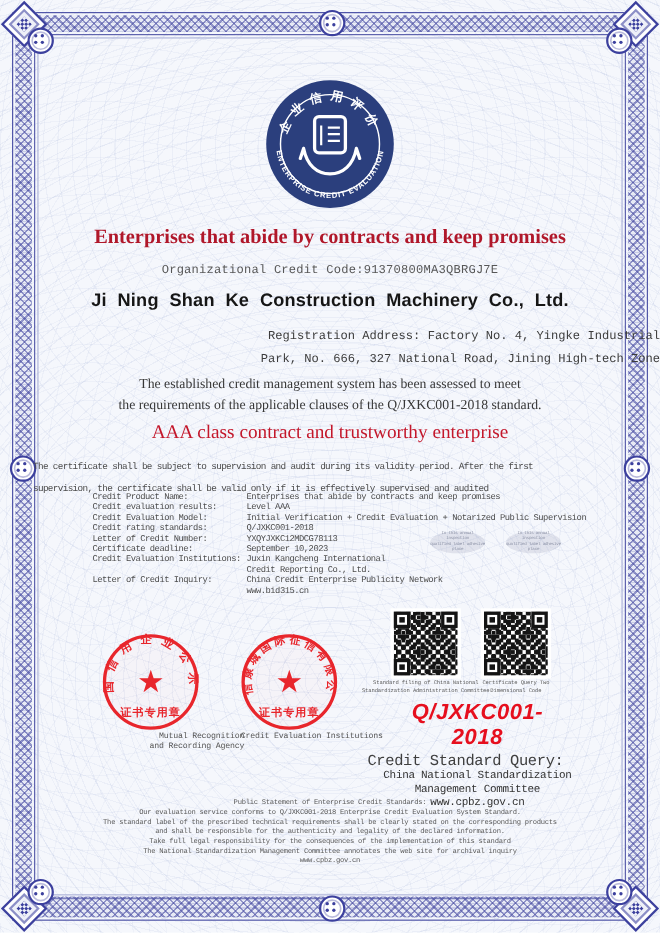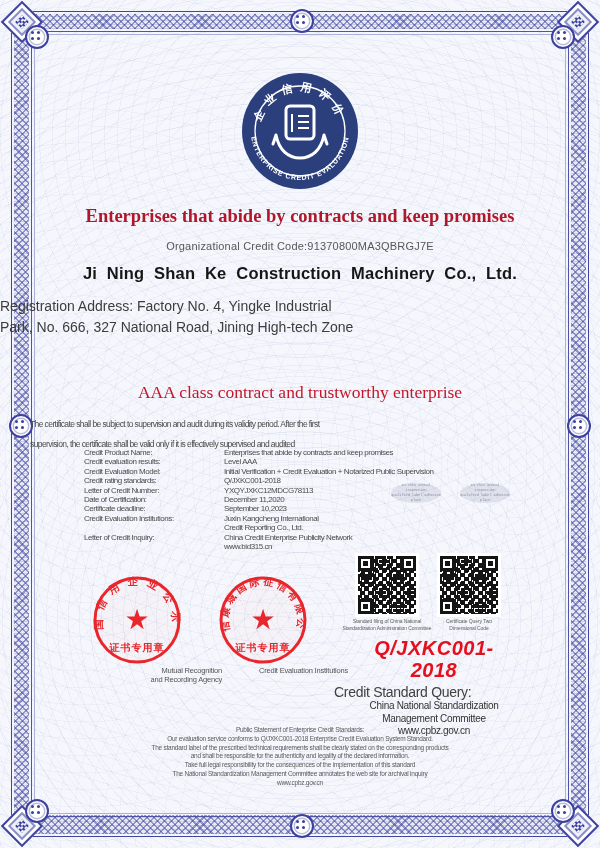--- a/index.html
+++ b/index.html
@@ -31,27 +31,27 @@
   .corner::after{content:"";position:absolute;inset:8px;
     background:repeating-conic-gradient(#3c409e 0 25%, transparent 0 50%) 0 0/5px 5px;}
   .c-tl{top:7px;left:7px}.c-tr{top:7px;right:7px}.c-bl{bottom:7px;left:7px}.c-br{bottom:7px;right:7px}
   .btn-orn{position:absolute;width:20px;height:20px;border-radius:50%;background:#fff;
     border:2.5px solid #3c409e;box-shadow:inset 0 0 0 1.5px #fff,inset 0 0 0 3px rgba(60,64,158,.35);}
   .btn-orn::after{content:"";position:absolute;width:3px;height:3px;border-radius:50%;background:#3c409e;
     top:4px;left:4px;box-shadow:6px 0 #3c409e,0 6px #3c409e,6px 6px #3c409e;}
   .b-tl{top:25px;left:25px}.b-tr{top:25px;right:25px}.b-bl{bottom:25px;left:25px}.b-br{bottom:25px;right:25px}
   .b-ml{left:9px;top:414px}.b-mr{right:9px;top:414px}.b-mt{top:9px;left:290px}.b-mb{bottom:10px;left:290px}
   
-  .typew{font-family:Liberation Sans, sans-serif;}
+  .typew{font-family:Liberation Mono, monospace;}
   .title{left:0;right:0;top:206px;text-align:center;font-family:"Liberation Serif",serif;
     font-weight:bold;font-size:18.5px;color:#b0172a;}
   .orgcode{left:0;right:0;top:240px;text-align:center;font-size:11px;letter-spacing:.2px;color:#575757;}
   .company{left:0;right:0;top:264px;text-align:center;font-weight:bold;font-size:16.5px;
     color:#161616;word-spacing:5px;letter-spacing:.2px;}
-  .address{left:0;right:0;top:296px;text-align:left;font-size:14px;line-height:21px;color:#3c3c3c;white-space:pre-line;}
+  .address{left:0;right:0;top:296px;text-align:right;font-size:11px;line-height:21px;color:#3c3c3c;white-space:pre-line;}
   .statement{left:0;right:0;top:340px;text-align:center;font-family:"Liberation Serif",serif;
     font-size:12.5px;line-height:19px;color:#373737;white-space:pre-line;}
   .grade{left:0;right:0;top:382px;text-align:center;font-family:"Liberation Serif",serif;
     font-weight:normal;font-size:17.5px;color:#c3172b;}
   .supervision{left:0;right:0;top:414px;text-align:left;font-size:8.5px;letter-spacing:-.6px;
     line-height:20px;color:#4a4a4a;white-space:pre-line;padding-left:30px;}
   .details{left:84px;top:448px;width:470px;font-size:8px;letter-spacing:-.45px;line-height:9.4px;color:#4c4c4c;}
   .drow{display:flex;}
   .dlabel{width:140px;flex:0 0 140px;}
   .dvalue{white-space:pre-line;}
@@ -120,20 +120,22 @@
     <rect x="47" y="36" width="28" height="33" rx="4" fill="none" stroke="#ffffff" stroke-width="3"></rect>
     <path d="M53,44 v18 M59,46 h11 M59,52 h11 M59,58 h11" stroke="#ffffff" stroke-width="2" fill="none"></path>
     <path d="M37,65 C40,80 49,88 61,88 C73,88 82,80 85,65 M37,65 l-3,9 M85,65 l3,9" fill="none" stroke="#ffffff" stroke-width="3" stroke-linecap="round"></path>
   </svg>
 
   <div class="abs title">Enterprises that abide by contracts and keep promises</div>
   <div class="abs orgcode typew">Organizational Credit Code:91370800MA3QBRGJ7E</div>
   <div class="abs company">Ji Ning Shan Ke Construction Machinery Co., Ltd.</div>
   <div class="abs address typew">Registration Address: Factory No. 4, Yingke Industrial
 Park, No. 666, 327 National Road, Jining High-tech Zone</div>
+  <div class="abs statement">The established credit management system has been assessed to meet
+the requirements of the applicable clauses of the Q/JXKC001-2018 standard.</div>
   <div class="abs grade">AAA class contract and trustworthy enterprise</div>
   <div class="abs supervision typew">The certificate shall be subject to supervision and audit during its validity period. After the first
 supervision, the certificate shall be valid only if it is effectively supervised and audited</div>
 
   <div class="abs details typew">
     <div class="drow">
         <span class="dlabel">Credit Product Name:</span>
         <span class="dvalue">Enterprises that abide by contracts and keep promises</span>
       </div>
     <div class="drow">
@@ -144,24 +146,20 @@
         <span class="dlabel">Credit Evaluation Model:</span>
         <span class="dvalue">Initial Verification + Credit Evaluation + Notarized Public Supervision</span>
       </div>
     <div class="drow">
         <span class="dlabel">Credit rating standards:</span>
         <span class="dvalue">Q/JXKC001-2018</span>
       </div>
     <div class="drow">
         <span class="dlabel">Letter of Credit Number:</span>
         <span class="dvalue">YXQYJXKC12MDCG78113</span>
-      </div>
-    <div class="drow">
-        <span class="dlabel">Date of Certification:</span>
-        <span class="dvalue">December 11,2020</span>
       </div>
     <div class="drow">
         <span class="dlabel">Certificate deadline:</span>
         <span class="dvalue">September 10,2023</span>
       </div>
     <div class="drow">
         <span class="dlabel">Credit Evaluation Institutions:</span>
         <span class="dvalue">Juxin Kangcheng International
 Credit Reporting Co., Ltd.</span>
       </div>

